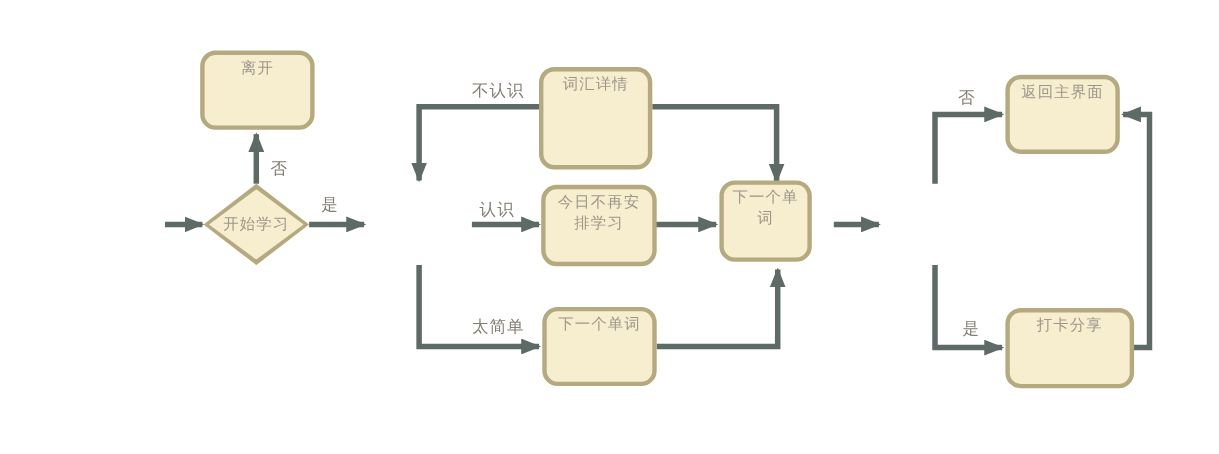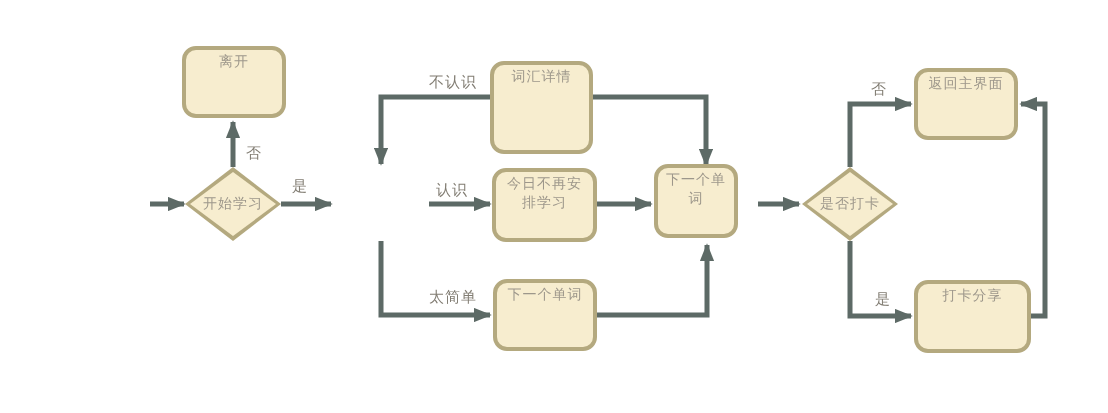--- a/index.html
+++ b/index.html
@@ -127,27 +127,20 @@
 
   <div class="diamond-node" style="left:185px; top:167px; width:96px; height:74px;">
     <div class="d-outer"></div>
     <div class="d-inner"></div>
     <div class="d-label">
         <span>开始学习</span>
       </div>
   </div>
 
 
-  <div class="diamond-node" style="left:802px; top:167px; width:96px; height:74px;">
-    <div class="d-outer"></div>
-    <div class="d-inner"></div>
-    <div class="d-label">
-        <span>是否打卡</span>
-      </div>
-  </div>
 
   <span class="edge-label" style="left:246px; top:144px;">否</span>
   <span class="edge-label" style="left:292px; top:177px;">是</span>
   <span class="edge-label" style="left:429px; top:73px;">不认识</span>
   <span class="edge-label" style="left:436px; top:181px;">认识</span>
   <span class="edge-label" style="left:429px; top:288px;">太简单</span>
   <span class="edge-label" style="left:871px; top:80px;">否</span>
   <span class="edge-label" style="left:875px; top:290px;">是</span>
 
 </div>

